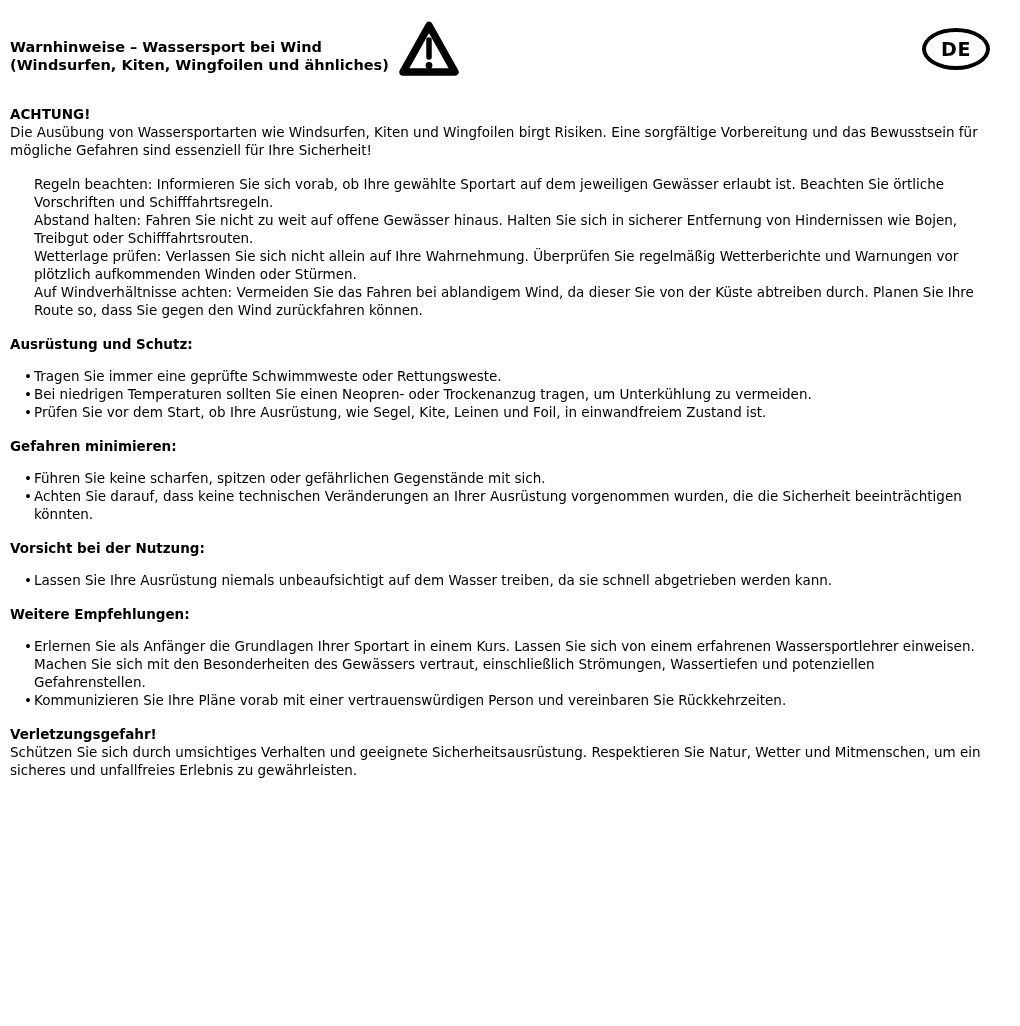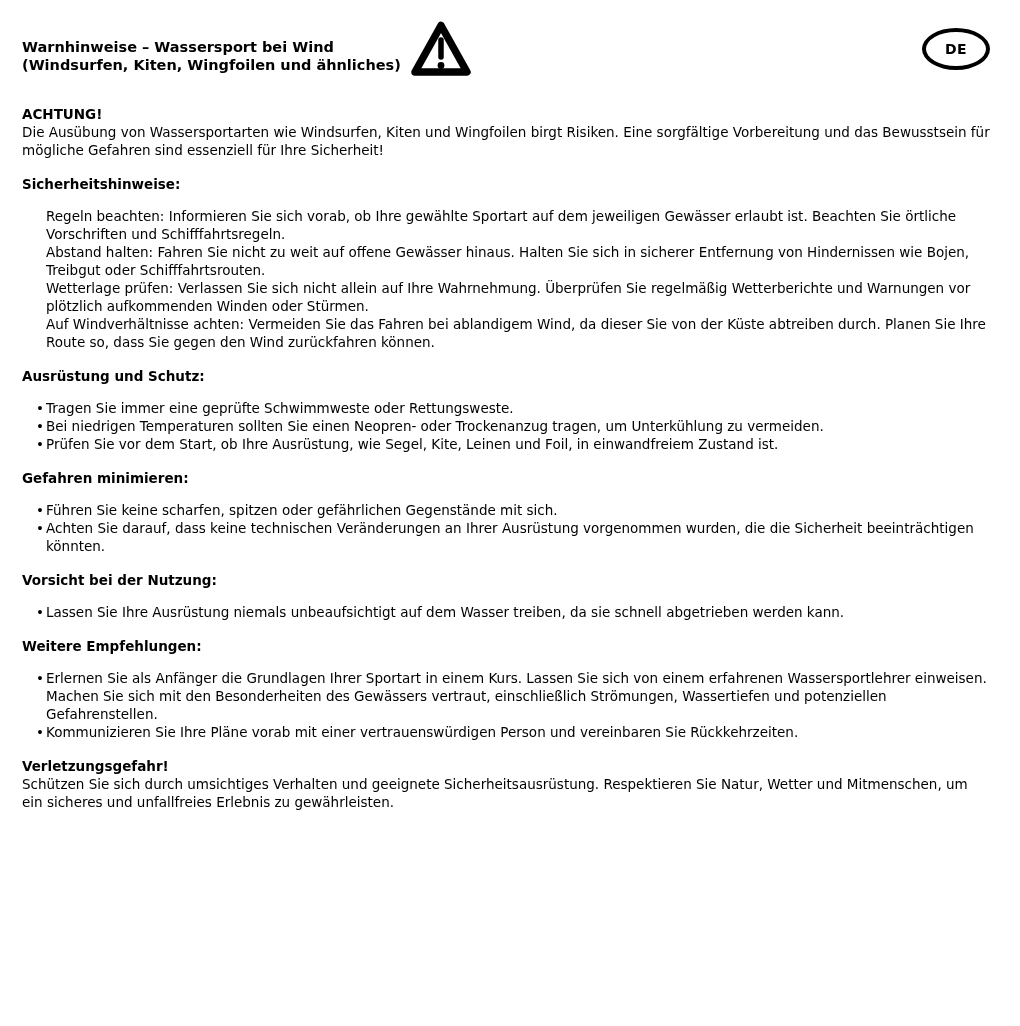--- a/index.html
+++ b/index.html
@@ -7,34 +7,34 @@
   body {
     width: 1020px;
     height: 1026px;
     background: #ffffff;
     color: #000000;
     font-family: "DejaVu Sans", "Liberation Sans", sans-serif;
     font-size: 13.5px;
     line-height: 18px;
     overflow: hidden;
   }
-  .page { padding: 20px 30px 0 22px; }
+  .page { padding: 20px 30px 0 10px; }
 
   .header { display: flex; align-items: flex-start; }
   .title { font-weight: bold; font-size: 14.5px; line-height: 18px; margin-top: 18px; white-space: nowrap; }
   .triangle { margin-left: 10px; }
   .triangle svg { display: block; width: 60px; height: 58px; }
   .spacer { flex: 1; }
   .badge {
     margin-top: 8px;
     width: 68px; height: 42px;
     border: 4px solid #000;
     border-radius: 50%;
     display: flex; align-items: center; justify-content: center;
-    font-weight: bold; font-size: 14px; letter-spacing: 0.5px;
+    font-weight: bold; font-size: 19px; letter-spacing: 0.5px;
   }
 
   section { margin-top: 16px; }
   section.tight-first { margin-top: 27px; }
   .h { font-weight: bold; }
   .para { margin: 0; }
   .list { margin-top: 14px; margin-left: 10px; }
   .item { display: flex; }
   .marker { flex: 0 0 14px; padding-left: 4px; }
   .txt { flex: 1; }
@@ -61,21 +61,20 @@
       <span>DE</span>
     </div>
   </div>
 
   <section class="tight-first">
     <div class="h">ACHTUNG!</div>
     <p class="para">Die Ausübung von Wassersportarten wie Windsurfen, Kiten und Wingfoilen birgt Risiken. Eine sorgfältige Vorbereitung und das Bewusstsein für mögliche Gefahren sind essenziell für Ihre Sicherheit!</p>
   </section>
 
   <section>
-    <div class="h">Sicherheitshinweise:</div>
     <div class="list">
       <div class="item">
         <span class="marker"></span>
         <span class="txt">Regeln beachten: Informieren Sie sich vorab, ob Ihre gewählte Sportart auf dem jeweiligen Gewässer erlaubt ist. Beachten Sie örtliche Vorschriften und Schifffahrtsregeln.</span>
       </div>
       <div class="item">
         <span class="marker"></span>
         <span class="txt">Abstand halten: Fahren Sie nicht zu weit auf offene Gewässer hinaus. Halten Sie sich in sicherer Entfernung von Hindernissen wie Bojen, Treibgut oder Schifffahrtsrouten.</span>
       </div>
       <div class="item">

